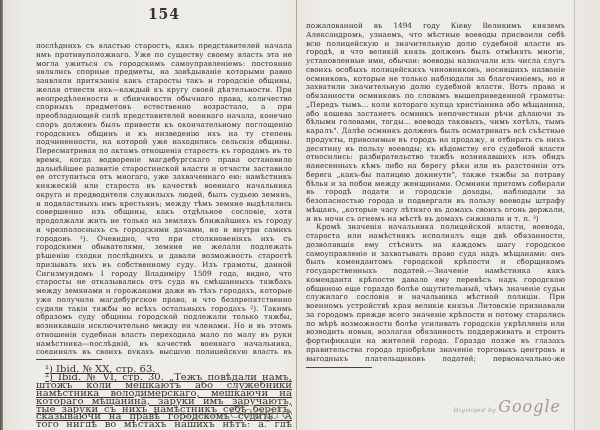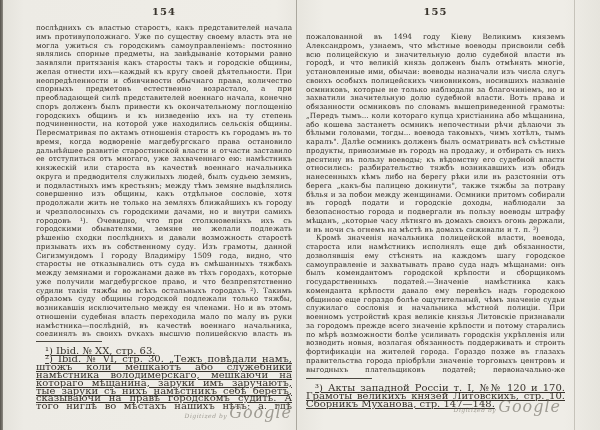--- a/index.html
+++ b/index.html
@@ -21,22 +21,22 @@
     background:#aaa79e;
   }
   .edge-right{
     position:absolute;left:574px;top:0;width:1px;height:430px;
     background:#c6c3ba;
   }
   .page{position:absolute;top:6px;height:418px;}
   .page-left{left:36px;width:256px;}
   .page-right{left:306px;width:259px;}
   .pagenum{
-    text-align:center;font-size:10px;font-weight:bold;
-    color:#39342d;letter-spacing:1px;margin-bottom:7px;
+    text-align:center;font-size:14px;font-weight:bold;
+    color:#39342d;letter-spacing:1px;margin-bottom:20px;
   }
   .body-text{
     font-size:7.3px;line-height:8.75px;text-align:justify;
     color:#332e28;word-spacing:0.2px;
   }
   .body-text p{margin:0;}
   .body-text p.indented{text-indent:10px;}
   .page-left .body-text{height:312px;overflow:hidden;}
   .page-right .body-text{height:340px;overflow:hidden;margin-top:16px;}
   .fn-sep{
@@ -77,26 +77,22 @@
     <div class="footnotes">
       <div class="footnote">¹) Ibid. № XX, стр. 63.</div>
       <div class="footnote">²) Ibid. № VI, стр. 30. „Тежъ повѣдали намъ, штожъ коли мешкаютъ або служебники намѣстника володимерскаго, мешкаючи на котораго мѣщанина, заруки имъ заручаютъ, тые заруки съ нихъ намѣстникъ себѣ беретъ, сказываючи на правѣ городскомъ судить. А того нигдѣ во мѣстахъ нашихъ нѣтъ; а, гдѣ права майдеборскіе суть, врадники наши заруки не судятъ и тыхъ зарукъ не берутъ".</div>
     </div>
     <div class="watermark">
       <span class="wm-prefix">Digitized by</span><span class="wm-word">Google</span>
     </div>
   </div>
 
   <div class="page page-right">
-    <div class="pagenum">155</div>
     <div class="body-text">
       <p>пожалованной въ 1494 году Кіеву Великимъ княземъ Александромъ, узнаемъ, что мѣстные воеводы присвоили себѣ всю полицейскую и значительную долю судебной власти въ городѣ, и что великій князь долженъ былъ отмѣнять многіе, установленные ими, обычаи: воеводы назначали изъ числа слугъ своихъ особыхъ полицейскихъ чиновниковъ, носившихъ названіе осмниковъ, которые не только наблюдали за благочиніемъ, но и захватили значительную долю судебной власти. Вотъ права и обязанности осмниковъ по словамъ вышеприведенной грамоты: „Передъ тымъ... коли котораго купца христіанина або мѣщанина, або кошева застанетъ осмникъ непочестныи рѣчи дѣлаючи зъ бѣлыми головами, тогды... воевода таковыхъ, чимъ хотѣлъ, тымъ каралъ". Далѣе осмникъ долженъ былъ осматривать всѣ съѣстные продукты, привозимые въ городъ на продажу, и отбирать съ нихъ десятину въ пользу воеводы; къ вѣдомству его судебной власти относились: разбирательство тяжбъ возникавшихъ изъ обидъ нанесенныхъ кѣмъ либо на берегу рѣки или въ разстояніи отъ берега „какъ-бы палицею докинути", также тяжбы за потраву бѣлья и за побои между женщинами. Осмники притомъ собирали въ городѣ подати и городскіе доходы, наблюдали за безопасностью города и подвергали въ пользу воеводы штрафу мѣщанъ, „которые часу лѣтняго въ домахъ своихъ огонь держали, и въ ночи съ огнемъ на мѣстѣ въ домахъ сиживали и т. п. ³)</p>
       <p class="indented">Кромѣ значенія начальника полицейской власти, воевода, староста или намѣстникъ исполнялъ еще двѣ обязанности, дозволявшія ему стѣснять на каждомъ шагу городское самоуправленіе и захватывать право суда надъ мѣщанами: онъ былъ комендантомъ городской крѣпости и сборщикомъ государственныхъ податей.—Значеніе намѣстника какъ коменданта крѣпости давало ему перевѣсъ надъ городскою общиною еще гораздо болѣе ощутительный, чѣмъ значеніе судьи служилаго сословія и начальника мѣстной полиціи. При военномъ устройствѣ края великіе князья Литовскіе признавали за городомъ прежде всего значеніе крѣпости и потому старались по мѣрѣ возможности болѣе усиливать городскія укрѣпленія или возводить новыя, возлагая обязанность поддерживать и строить фортификаціи на жителей города. Гораздо позже въ глазахъ правительства города пріобрѣли значеніе торговыхъ центровъ и выгодныхъ плательщиковъ податей; первоначально-же крѣпостныя постройки почти исключительно поглощали его вниманіе. Многія населенныя мѣстности были признаны городами только въ силу того, что имѣли въ такихъ стратегическихъ пунктахъ, гдѣ выгодно было имѣть крѣпость, на томъ же основаніи правительство дѣлало распоряженія объ основаніи новыхъ городовъ; не рѣдко также частныя лица получали разрѣшеніе переименовывать свои села въ городы или основывать новыя городскія поселенія, если только они обязывались выстроить замокъ.—Но для того, чтобы устроить и поддер-</p>
     </div>
     <hr class="fn-sep">
-    <div class="footnotes">
-      <div class="footnote">³) Акты западной Россіи т. I, №№ 120 и 170. Грамоты великихъ князей Литовскихъ, стр. 10. Сборникъ Муханова, стр. 147—148.</div>
-    </div>
     <div class="watermark">
       <span class="wm-prefix">Digitized by</span><span class="wm-word">Google</span>
     </div>
   </div>
 </div>
 
 </body></html>

